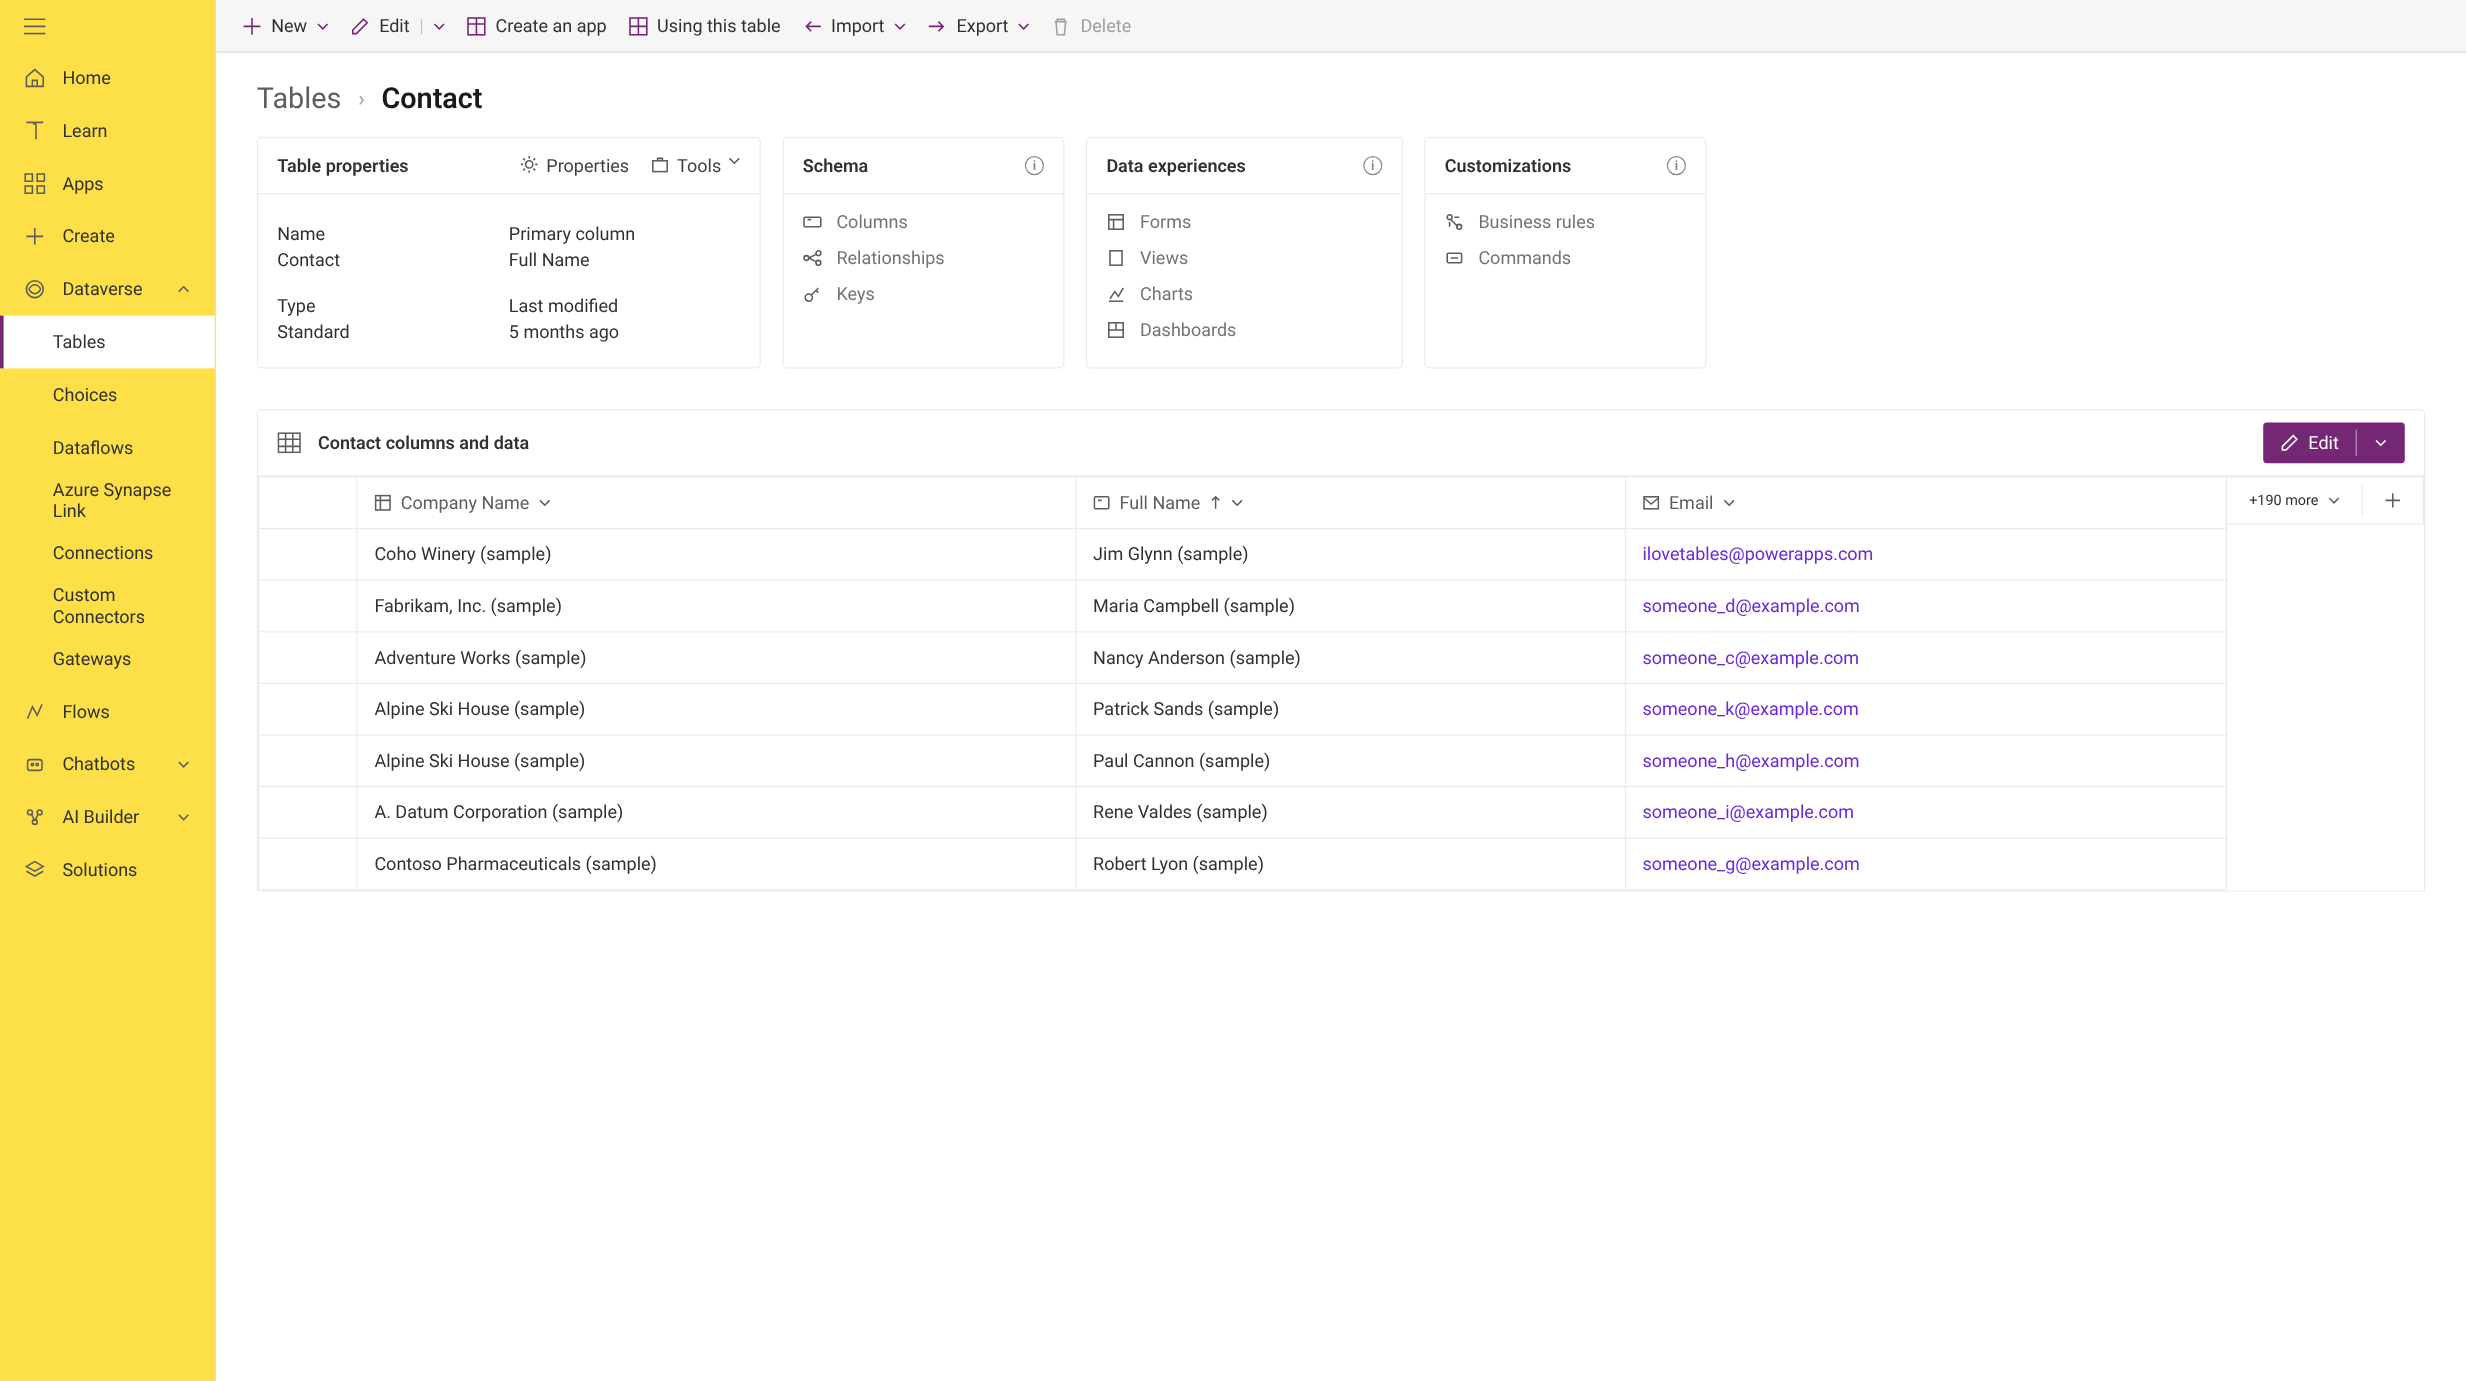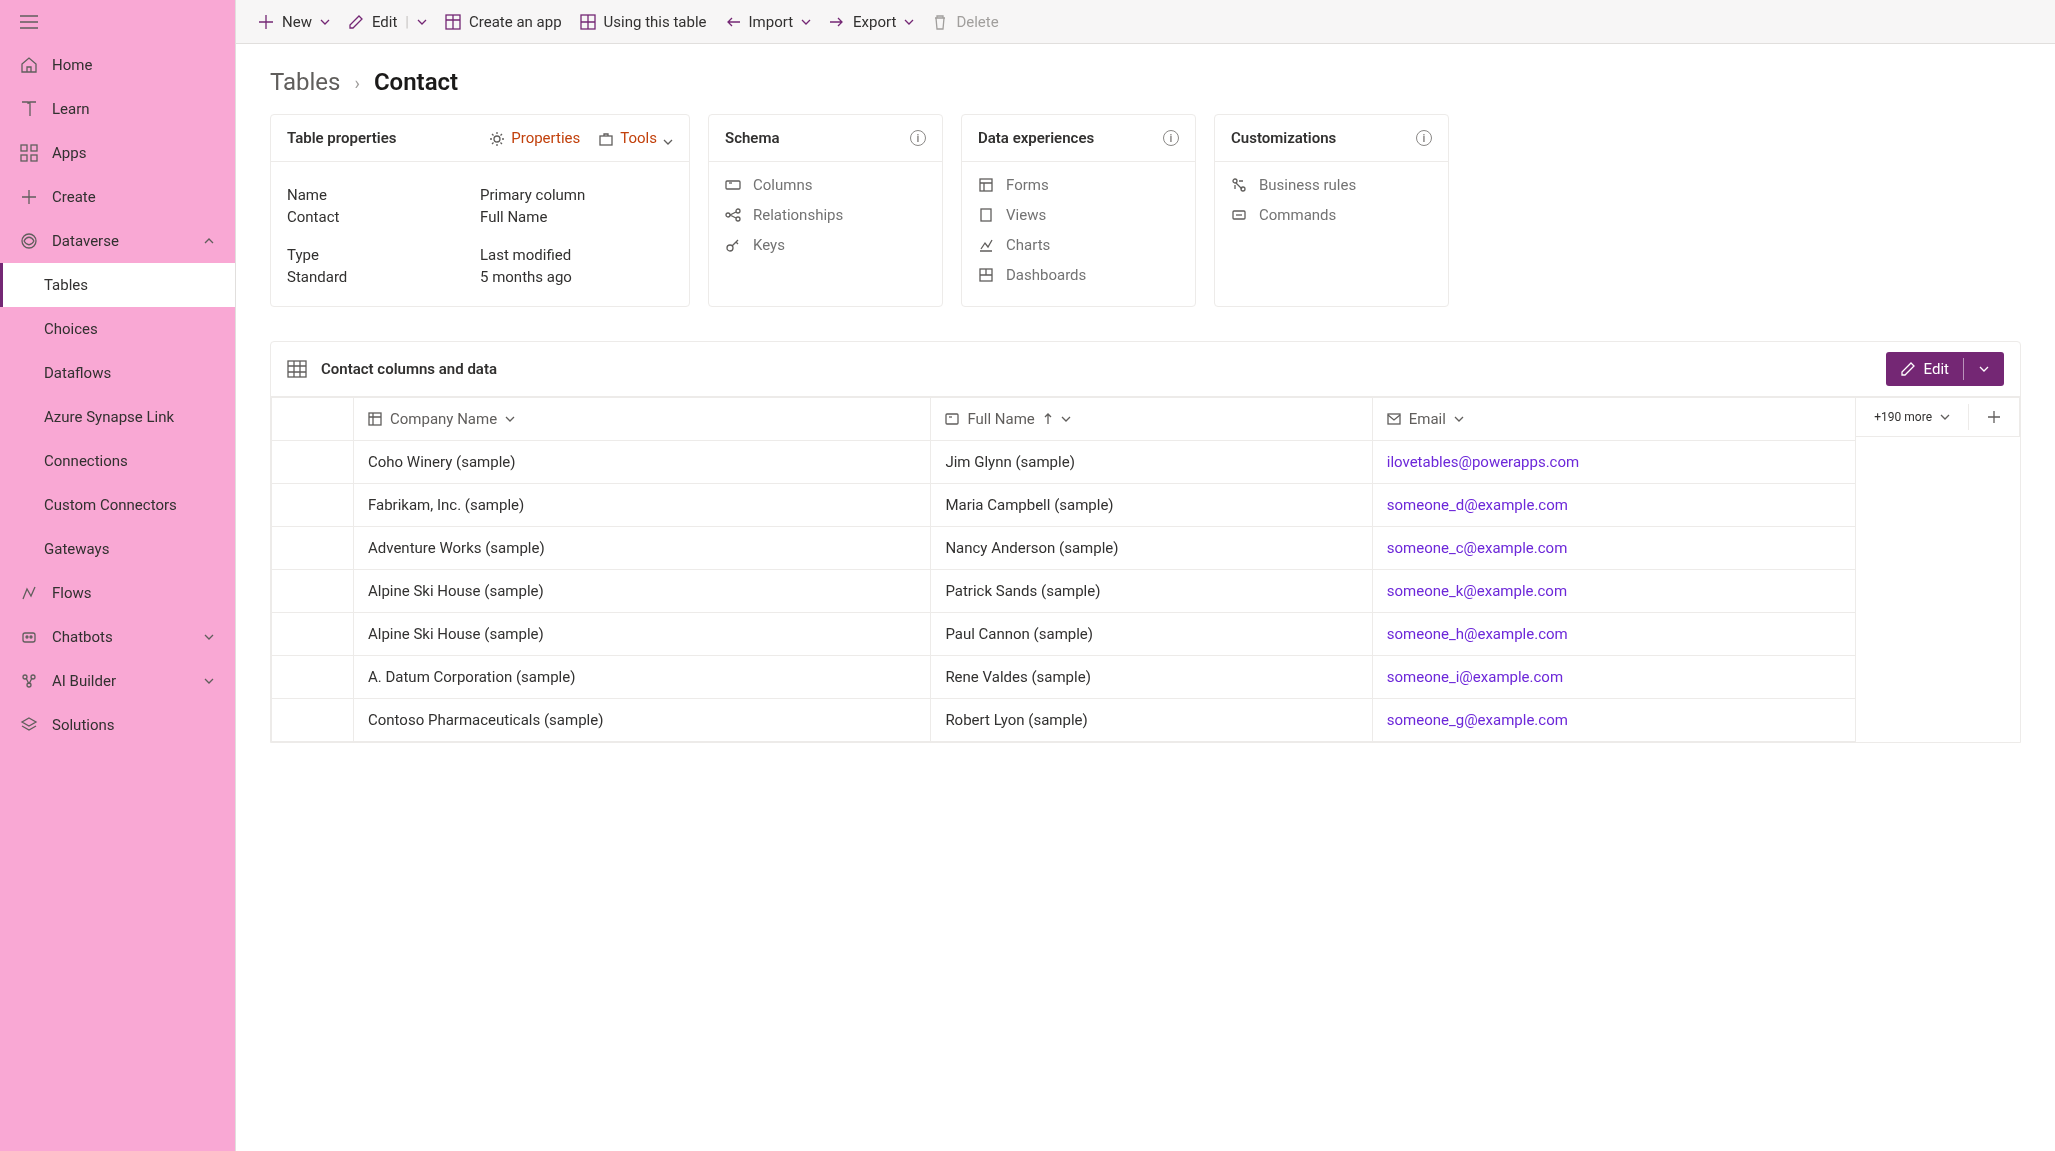--- a/index.html
+++ b/index.html
@@ -1,19 +1,19 @@
 <!DOCTYPE html>
 <html><head>
 <meta charset="utf-8">
 <style>
   * { box-sizing: border-box; margin: 0; padding: 0; }
   html, body { height: 100%; font-family: "Segoe UI", -apple-system, Roboto, sans-serif; background: #fff; color: #323130; }
   .root { display: flex; height: 100vh; }
   
-  .sidebar { width: 236px; background: #f9a8d4; border-right: 1px solid #e1dfdd; display: flex; flex-direction: column; overflow-y: auto; }
+  .sidebar { width: 180px; background: #fde047; border-right: 1px solid #e1dfdd; display: flex; flex-direction: column; overflow-y: auto; }
   .hamburger { padding: 14px 20px 10px; }
   .nav-item { display: flex; align-items: center; gap: 14px; height: 44px; padding: 0 20px; cursor: pointer; font-size: 15px; color: #323130; position: relative; }
   .nav-item.selected { background: #fff; }
   .nav-item.selected::before { content: ""; position: absolute; left: 0; top: 0; bottom: 0; width: 3px; background: #742774; }
   .nav-item .lbl { flex: 1; }
   .nav-sub { padding-left: 44px; }
   
   .main { flex: 1; display: flex; flex-direction: column; overflow-y: auto; }
   .cmdbar { display: flex; align-items: center; gap: 18px; height: 44px; padding: 0 22px; border-bottom: 1px solid #e1dfdd; background: #f7f6f6; }
   .cmd { display: flex; align-items: center; gap: 8px; font-size: 15px; cursor: pointer; color: #323130; }
@@ -28,24 +28,24 @@
   
   .cards { display: flex; gap: 18px; padding: 4px 34px; }
   .card { border: 1px solid #edebe9; border-radius: 4px; background: #fff; display: flex; flex-direction: column; }
   .card-header { display: flex; align-items: center; justify-content: space-between; padding: 14px 16px; border-bottom: 1px solid #edebe9; font-size: 15px; font-weight: 600; }
   .card-body { padding: 14px 16px; display: flex; flex-direction: column; gap: 12px; font-size: 15px; }
   .card-props { width: 420px; }
   .card-props .grid { display: grid; grid-template-columns: 1fr 1fr; row-gap: 4px; }
   .grid .k { font-weight: 400; padding-top: 10px; }
   .grid .v { color: #323130; padding-bottom: 6px; }
   .card-schema { width: 235px; }
-  .card-exp { width: 235px; }
+  .card-exp { width: 264px; }
   .card-cust { width: 235px; }
   .link-row { display: flex; align-items: center; gap: 12px; color: #737373; cursor: pointer; }
-  .toolbtn { display: flex; align-items: flex-end; gap: 6px; font-weight: 400; color: #c2410c; cursor: pointer; }
+  .toolbtn { display: flex; align-items: flex-start; gap: 6px; font-weight: 400; color: #404040; cursor: pointer; }
   .header-right { display: flex; gap: 18px; align-items: center; }
   .info-icn { width: 16px; height: 16px; border: 1px solid #8a8886; border-radius: 50%; display: inline-flex; align-items: center; justify-content: center; font-size: 11px; color: #8a8886; }
   
   .data-section { margin: 30px 34px 0; border: 1px solid #edebe9; border-radius: 4px 4px 0 0; }
   .data-header { display: flex; align-items: center; justify-content: space-between; padding: 10px 16px; border-bottom: 1px solid #edebe9; }
   .data-header-left { display: flex; align-items: center; gap: 14px; font-size: 15px; font-weight: 600; }
   .edit-split { display: flex; align-items: center; background: #742774; color: #fff; border-radius: 3px; overflow: hidden; }
   .edit-split .seg { display: flex; align-items: center; gap: 8px; padding: 8px 14px; cursor: pointer; font-size: 15px; }
   .edit-split .divider { width: 1px; height: 22px; background: rgba(255,255,255,0.5); }
   .tbl-wrap { display: flex; }

